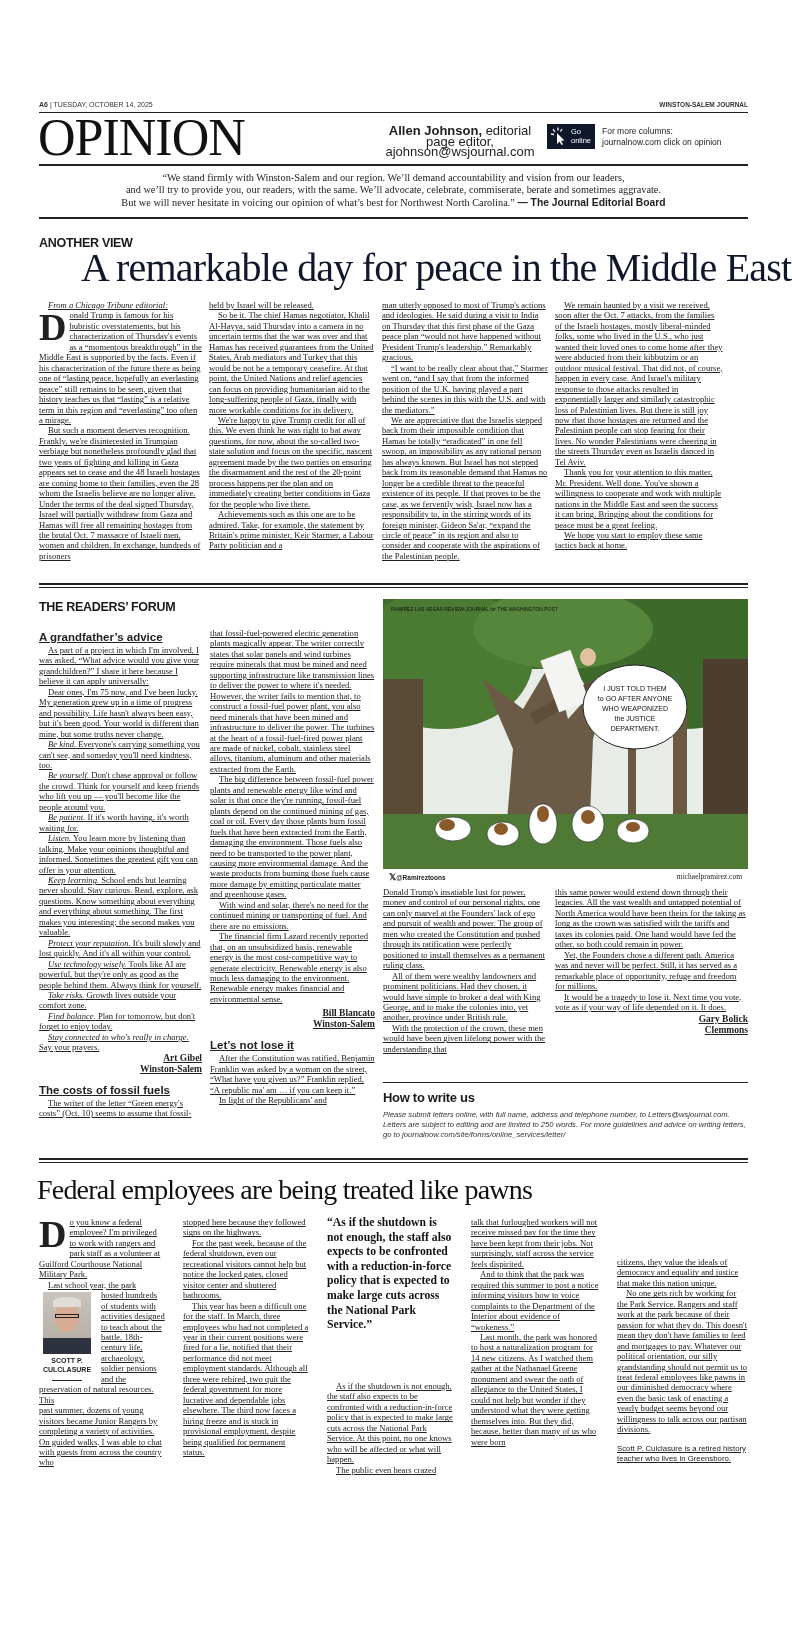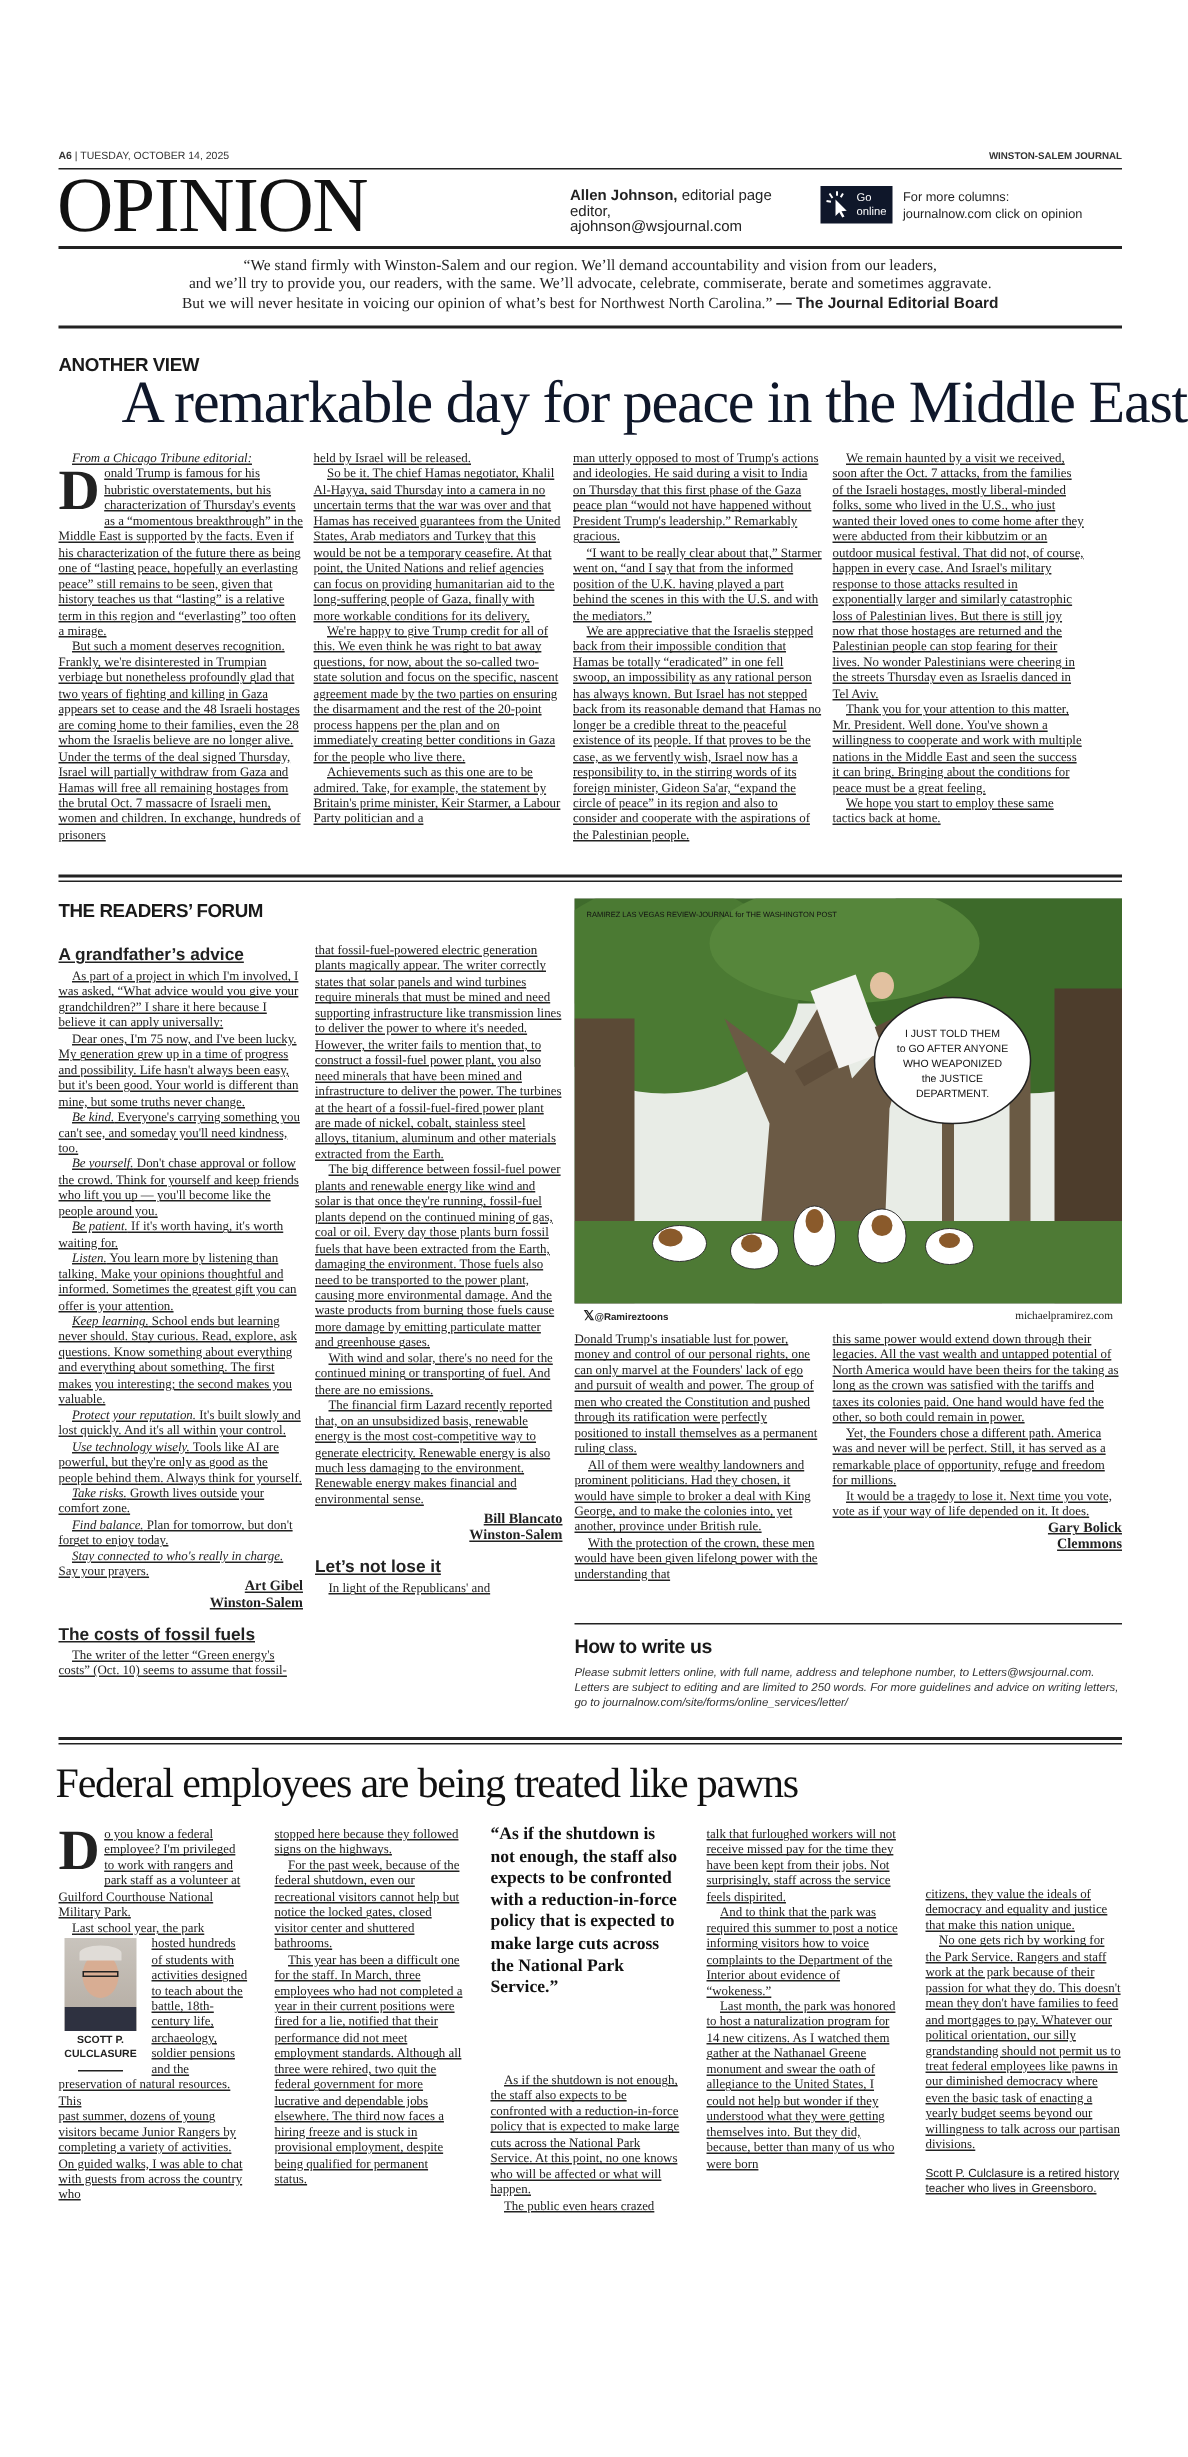--- a/index.html
+++ b/index.html
@@ -23,21 +23,21 @@
 <div class="abs sans" style="left:39px;top:101px;font-size:7px;color:#333;">
   <b>A6</b>
   <span> | </span>
   <span>TUESDAY, OCTOBER 14, 2025</span>
 </div>
 <div class="abs sans" style="right:44px;top:101px;font-size:6.5px;font-weight:bold;color:#333;">WINSTON-SALEM JOURNAL</div>
 <div class="rule" style="top:112px;height:1px;"></div>
 
 <div class="abs serif" style="left:38px;top:110px;font-size:52px;line-height:56px;letter-spacing:-1px;color:#111;">OPINION</div>
 
-<div class="abs sans" style="left:380px;top:126px;width:160px;text-align:left;font-size:10px;line-height:10.5px;color:#222;">
+<div class="abs sans" style="left:380px;top:126px;width:160px;text-align:center;font-size:13px;line-height:10.5px;color:#222;">
   <b>Allen Johnson,</b>
   <span>editorial page editor,</span><br>
   <span>ajohnson@wsjournal.com</span>
 </div>
 <div class="abs sans" style="left:547px;top:124px;width:48px;height:25px;background:#0f172a;color:#fff;">
   <svg class="abs" style="left:3px;top:3px;" width="18" height="19" viewBox="0 0 18 19">
     <path d="M7 6 L7 17 L9.5 14.5 L11.5 18 L13 17.3 L11 13.8 L14.5 13.5 Z" fill="#fff"></path>
     <path d="M3 2 L5 5 M1 7 L4 7.5 M8 0.5 L8 3.5 M12 2 L10.5 4.5" stroke="#fff" stroke-width="1.3"></path>
   </svg>
   <div class="abs" style="left:24px;top:4px;font-size:7.5px;line-height:8.5px;">
@@ -110,20 +110,21 @@
 
 <div class="abs body-text" style="left:210px;top:628px;width:165px;">
   <div style="height:31px;overflow:hidden;margin-top:-31px;"></div>
   <p class="noind">that fossil-fuel-powered electric generation plants magically appear. The writer correctly states that solar panels and wind turbines require minerals that must be mined and need supporting infrastructure like transmission lines to deliver the power to where it's needed. However, the writer fails to mention that, to construct a fossil-fuel power plant, you also need minerals that have been mined and infrastructure to deliver the power. The turbines at the heart of a fossil-fuel-fired power plant are made of nickel, cobalt, stainless steel alloys, titanium, aluminum and other materials extracted from the Earth.</p>
   <p>The big difference between fossil-fuel power plants and renewable energy like wind and solar is that once they're running, fossil-fuel plants depend on the continued mining of gas, coal or oil. Every day those plants burn fossil fuels that have been extracted from the Earth, damaging the environment. Those fuels also need to be transported to the power plant, causing more environmental damage. And the waste products from burning those fuels cause more damage by emitting particulate matter and greenhouse gases.</p>
   <p>With wind and solar, there's no need for the continued mining or transporting of fuel. And there are no emissions.</p>
   <p>The financial firm Lazard recently reported that, on an unsubsidized basis, renewable energy is the most cost-competitive way to generate electricity. Renewable energy is also much less damaging to the environment. Renewable energy makes financial and environmental sense.</p>
   <div class="sig" style="margin-top:4px;">Bill Blancato</div>
   <div class="sig">Winston-Salem</div>
   <div class="lhead" style="margin-top:8px;">Let’s not lose it</div>
+  <p>After the Constitution was ratified, Benjamin Franklin was asked by a woman on the street, “What have you given us?” Franklin replied, “A republic ma' am … if you can keep it.”</p>
   <p>In light of the Republicans' and</p>
 </div>
 
 <div class="abs" style="left:383px;top:599px;width:365px;height:270px;background:#2f4a22;overflow:hidden;">
   <svg width="365" height="270" viewBox="0 0 365 270">
     <rect width="365" height="270" fill="#e8ece6"></rect>
     <rect x="0" y="0" width="365" height="70" fill="#3f6b2c"></rect>
     <ellipse cx="60" cy="60" rx="90" ry="70" fill="#4b7a33"></ellipse>
     <ellipse cx="300" cy="50" rx="110" ry="80" fill="#3d6a2a"></ellipse>
     <ellipse cx="180" cy="30" rx="90" ry="40" fill="#56863b"></ellipse>

